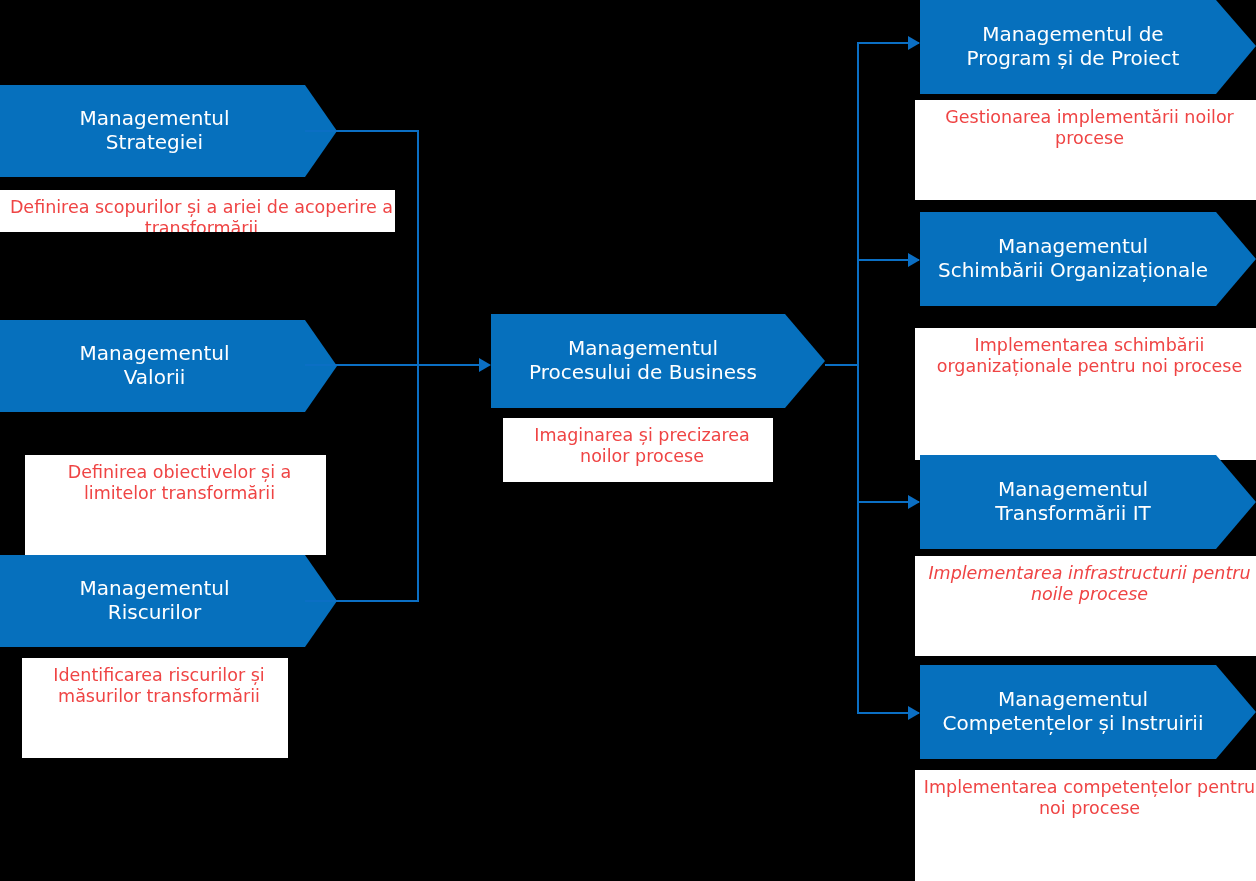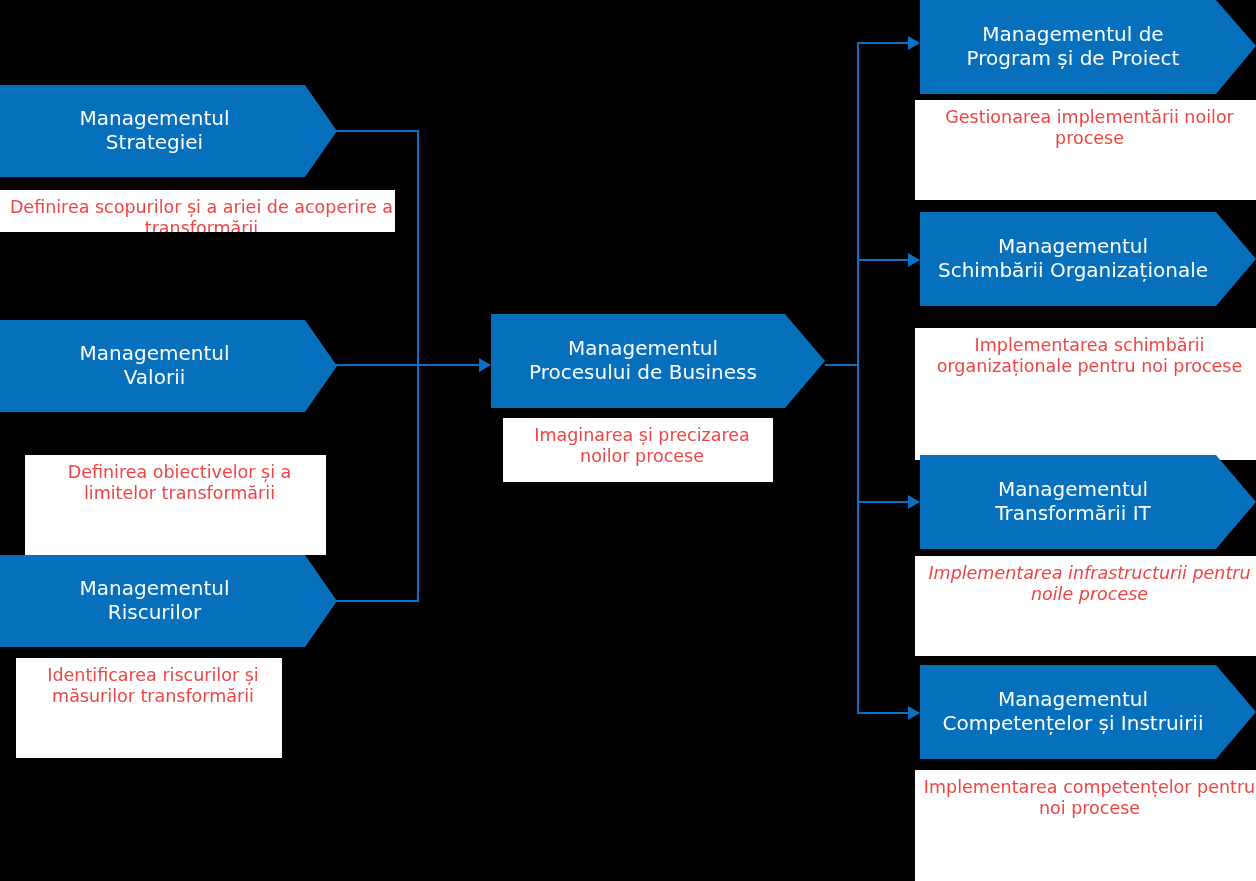--- a/index.html
+++ b/index.html
@@ -64,21 +64,21 @@
 Valorii</span>
   </div>
   <div class="caption" style="left:25px;top:425px;width:301px;height:100px;margin-top:30px;">
     <span class="ptext">Definirea obiectivelor și a limitelor transformării</span>
   </div>
 
   <div class="chevron" style="left:0px;top:555px;width:337px;height:92px;clip-path:polygon(0 0, 305px 0, 337px 50%, 305px 100%, 0 100%);">
     <span class="ctext" style="white-space:pre-line;padding-right:34px;">Managementul
 Riscurilor</span>
   </div>
-  <div class="caption" style="left:16px;top:658px;width:266px;height:100px;">
+  <div class="caption" style="left:22px;top:658px;width:266px;height:100px;">
     <span class="ptext">Identificarea riscurilor și măsurilor transformării</span>
   </div>
 
   <div class="conn hline" style="left:305px;top:130px;width:114px;"></div>
   <div class="conn hline" style="left:305px;top:600px;width:114px;"></div>
   <div class="conn vline" style="left:417px;top:130px;height:472px;"></div>
   <div class="conn hline" style="left:305px;top:364px;width:180px;"></div>
   <div class="arrowhead" style="left:479px;top:358px;"></div>
 
   <div class="chevron" style="left:491px;top:314px;width:334px;height:94px;clip-path:polygon(0 0, 294px 0, 334px 50%, 294px 100%, 0 100%);">

